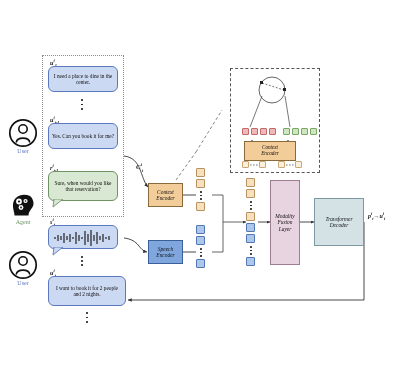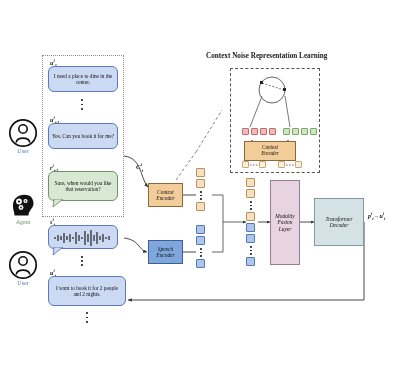--- a/index.html
+++ b/index.html
@@ -291,21 +291,20 @@
     <div>
       <div>Transformer</div>
       <div>Decoder</div>
     </div>
   </div>
 
   <div class="abs notation" style="left:368px;top:211px;font-size:6px;">
     <span>p</span><sup>i</sup><sub>t</sub><span style="font-style:normal;">→</span><span>u</span><sup>i</sup><sub>t</sub>
   </div>
 
-  <div class="abs module-title" style="left:206px;top:52px;">Context Noise Representation Learning</div>
   <div class="abs module-frame" style="left:230px;top:68px;width:90px;height:105px;"></div>
 
   <div class="tok tok-pink abs" style="left:242px;top:128px;width:7px;height:7px;"></div>
   <div class="tok tok-pink abs" style="left:251px;top:128px;width:7px;height:7px;"></div>
   <div class="tok tok-pink abs" style="left:260px;top:128px;width:7px;height:7px;"></div>
   <div class="tok tok-pink abs" style="left:269px;top:128px;width:7px;height:7px;"></div>
 
   <div class="tok tok-green abs" style="left:283px;top:128px;width:7px;height:7px;"></div>
   <div class="tok tok-green abs" style="left:292px;top:128px;width:7px;height:7px;"></div>
   <div class="tok tok-green abs" style="left:301px;top:128px;width:7px;height:7px;"></div>

